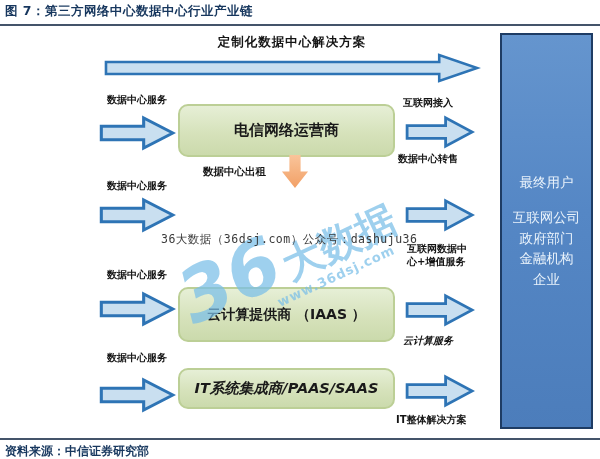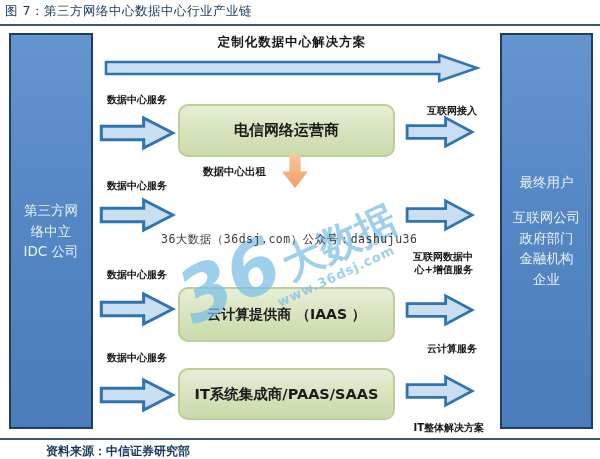--- a/index.html
+++ b/index.html
@@ -1,29 +1,29 @@
 <!DOCTYPE html>
 <html><head>
 <meta charset="utf-8">
 <style>
   html,body{margin:0;padding:0;background:#fff;}
   .stage{
     position:relative;width:600px;height:459px;background:#ffffff;overflow:hidden;
     font-family:"DejaVu Sans","Liberation Sans",sans-serif;
   }
   .fig-title{
-    position:absolute;left:5px;top:3px;font-size:12.5px;font-weight:normal;
+    position:absolute;left:5px;top:3px;font-size:12.5px;font-weight:bold;
     color:#17375E;letter-spacing:.5px;white-space:nowrap;
   }
   .rule{position:absolute;left:0;width:600px;background:#44546A;}
   .rule-top{top:24px;height:2px;}
   .rule-bottom{top:438px;height:1.5px;}
   .source{
     position:absolute;left:5px;top:443px;font-size:12px;font-weight:bold;
-    color:#17375E;white-space:nowrap;margin-left:41px;
+    color:#17375E;white-space:nowrap;
   }
   .side-box{
     position:absolute;top:33px;height:396px;box-sizing:border-box;
     background:linear-gradient(180deg,#6595CE 0%,#5587C5 45%,#4C7DBB 100%);
     border:2px solid #1E3C64;color:#EAF3FB;
     display:flex;flex-direction:column;justify-content:center;align-items:center;
     text-align:center;font-size:13.5px;line-height:1.55;
   }
   .side-box .gap{height:14px;}
   .left-box{left:9px;width:84px;}
@@ -36,38 +36,38 @@
   .green-box{
     position:absolute;left:178px;width:217px;box-sizing:border-box;
     background:linear-gradient(180deg,#E6EFD6 0%,#D6E2BB 55%,#CBDAAC 100%);
     border:2px solid #BCCF96;border-radius:10px;
     display:flex;justify-content:center;align-items:center;text-align:center;
     font-weight:bold;color:#1a1a1a;line-height:1.3;padding:2px 4px;
   }
   .gb1{top:104px;height:53px;font-size:15px;}
   .gb2{top:189px;height:52px;font-size:14px;}
   .gb3{top:287px;height:55px;font-size:14px;}
-  .gb4{top:368px;height:52px;font-size:14.5px;}
+  .gb4{top:368px;height:41px;font-size:14.5px;font-style:italic;}
   .flow-label{
     position:absolute;font-size:10px;font-weight:bold;color:#141414;
     text-align:center;white-space:nowrap;
   }
   .flow-label.wrap{white-space:normal;line-height:1.3;}
   .ll{left:98px;width:78px;}
   .ll1{top:93px;} .ll2{top:179px;} .ll3{top:268px;} .ll4{top:351px;}
   .block-arrow{position:absolute;}
   .la{left:99px;width:77px;height:36px;}
   .la1{top:115px;} .la2{top:197px;} .la3{top:291px;} .la4{top:377px;}
   .ra{left:405px;width:70px;height:34px;}
   .ra1{top:115px;} .ra2{top:198px;} .ra3{top:293px;} .ra4{top:374px;}
-  .rl{text-align:right;margin-top:8px;}
+  .rl{text-align:left;}
   .rl1a{left:403px;width:74px;top:96px;}
   .rl1b{left:398px;width:84px;top:152px;}
   .rl2b{left:407px;width:66px;top:242px;}
-  .rl3b{left:403px;width:74px;top:334px;}
+  .rl3b{left:403px;width:74px;top:334px;font-style:italic;}
   .rl4b{left:396px;width:88px;top:413px;}
   .down-arrow{position:absolute;left:281px;top:154px;width:28px;height:35px;}
   .inner-flow-label{
     position:absolute;left:203px;top:165px;font-size:10.5px;font-weight:bold;
     color:#141414;white-space:nowrap;
   }
   .wm-line{
     position:absolute;left:144px;top:232px;font-size:11.5px;color:#3a3a3a;
     letter-spacing:.5px;white-space:nowrap;z-index:6;
     font-family:"DejaVu Sans Mono","Liberation Mono",monospace;
@@ -84,25 +84,20 @@
   .wm-url{font-size:13px;font-weight:bold;margin:-6px 0 0 86px;letter-spacing:1px;}
 </style>
 </head>
 <body>
 
 <div class="stage">
 
   <div class="fig-title">图 7：第三方网络中心数据中心行业产业链</div>
   <div class="rule rule-top"></div>
 
-  <div class="side-box left-box">
-    <span>第三方网</span>
-    <span>络中立</span>
-    <span>IDC 公司</span>
-  </div>
 
   <div class="side-box right-box">
     <span>最终用户</span>
     <span class="gap"></span>
     <span>互联网公司</span>
     <span>政府部门</span>
     <span>金融机构</span>
     <span>企业</span>
   </div>
 
@@ -140,20 +135,21 @@
     <path d="M3 15 H58 V4 L96 24 L58 44 V33 H3 Z" fill="#C9DFF0" stroke="#2E74B5" stroke-width="4"></path>
   </svg>
   <svg class="block-arrow ra ra3" viewBox="0 0 100 48" preserveAspectRatio="none">
     <path d="M3 15 H58 V4 L96 24 L58 44 V33 H3 Z" fill="#C9DFF0" stroke="#2E74B5" stroke-width="4"></path>
   </svg>
   <svg class="block-arrow ra ra4" viewBox="0 0 100 48" preserveAspectRatio="none">
     <path d="M3 15 H58 V4 L96 24 L58 44 V33 H3 Z" fill="#C9DFF0" stroke="#2E74B5" stroke-width="4"></path>
   </svg>
 
   <div class="flow-label rl rl1a">互联网接入</div>
+  <div class="flow-label rl rl1b">数据中心转售</div>
   <div class="flow-label rl rl2b wrap">互联网数据中心+增值服务</div>
   <div class="flow-label rl rl3b">云计算服务</div>
   <div class="flow-label rl rl4b">IT整体解决方案</div>
 
   <div class="inner-flow-label">数据中心出租</div>
   <svg class="down-arrow" viewBox="0 0 30 36" preserveAspectRatio="none">
     <defs>
       <linearGradient id="og" x1="0" y1="0" x2="0" y2="1">
         <stop offset="0" stop-color="#F9C49A"></stop>
         <stop offset="1" stop-color="#F2A066"></stop>

